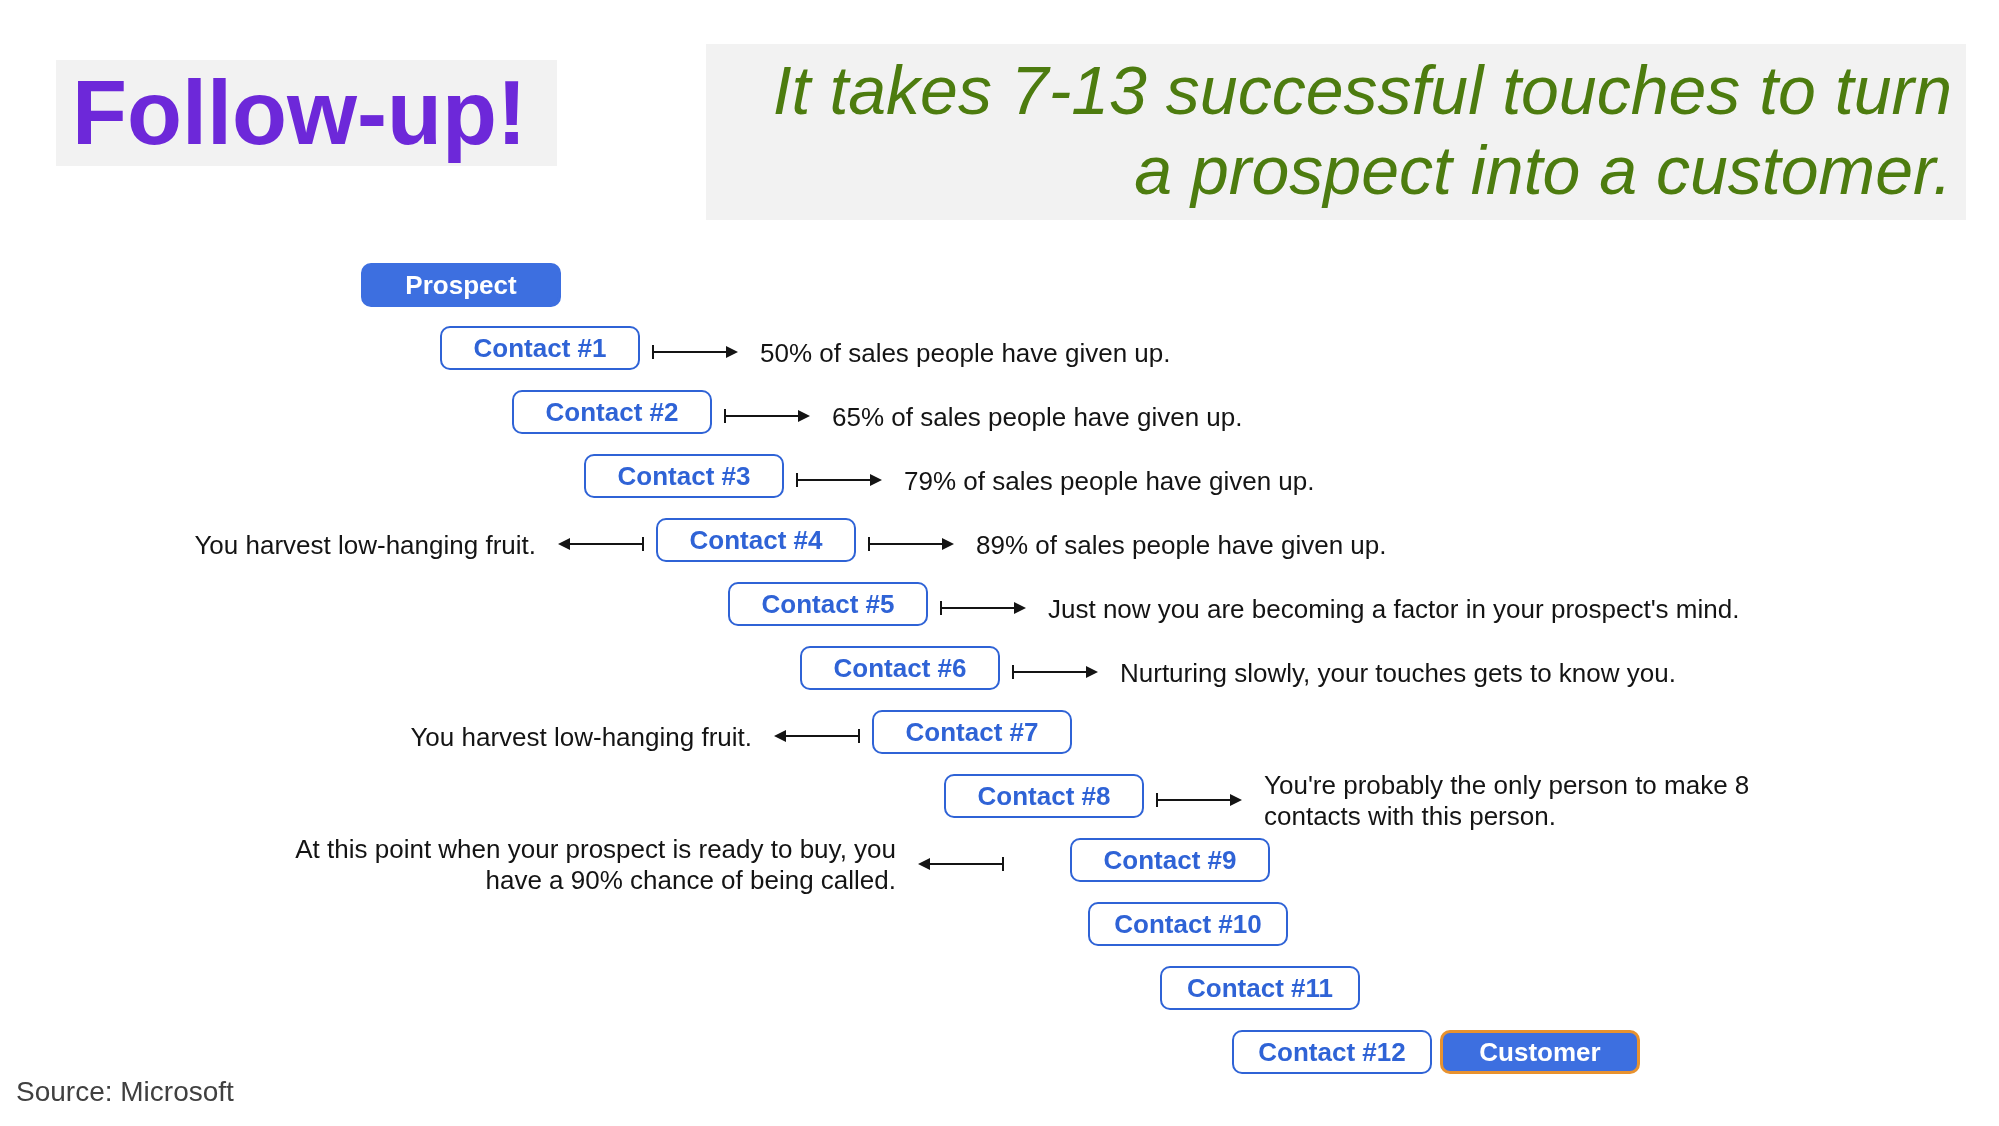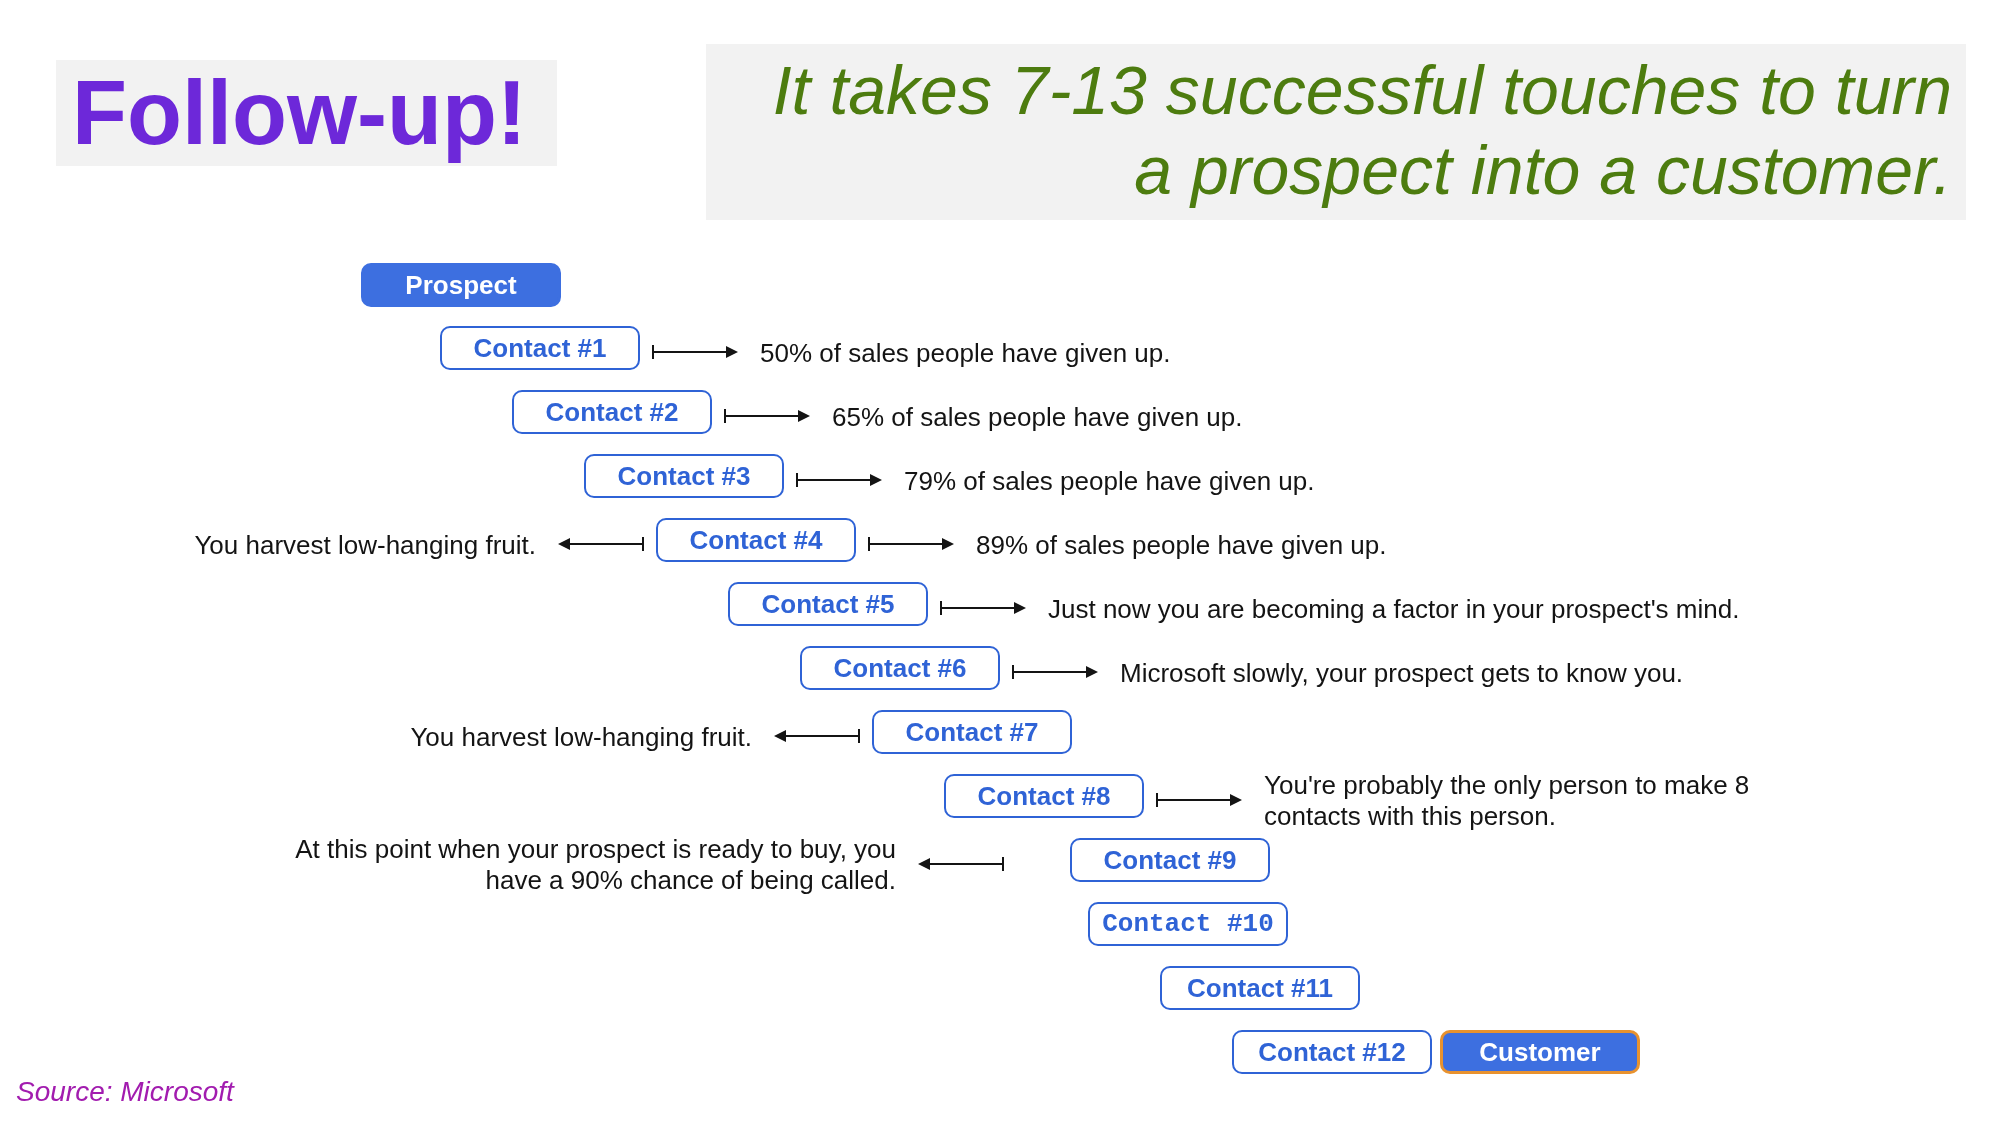--- a/index.html
+++ b/index.html
@@ -26,22 +26,21 @@
     padding: 6px 14px 10px 14px;
     color: #4d7c0f;
     font-style: italic;
     font-size: 68px;
     line-height: 1.18;
     text-align: right;
   }
   .source {
     position: absolute;
     left: 16px; bottom: 18px;
-    color: #a21caf;
-    font-style: italic;
+    color: #404040;
     font-size: 28px;
   }
 
   
   .diagram { position: absolute; left: 0; top: 0; width: 1999px; height: 1126px; }
   .node, .endcap {
     position: absolute;
     height: 44px;
     border-radius: 10px;
     display: flex; align-items: center; justify-content: center;
@@ -127,40 +126,40 @@
     <div class="node" style="left:728px; top:582px;">Contact #5</div>
     <div class="arrow r" style="left:940px; top:607px; width:80px;">
         <span class="tick"></span>
       </div>
     <div class="ann rtext" style="left:1048px; top:594px;">Just now you are becoming a factor in your prospect's mind.</div>
 
     <div class="node" style="left:800px; top:646px;">Contact #6</div>
     <div class="arrow r" style="left:1012px; top:671px; width:80px;">
         <span class="tick"></span>
       </div>
-    <div class="ann rtext" style="left:1120px; top:658px;">Microsoft slowly, your prospect gets to know you.</div>
+    <div class="ann rtext" style="left:1120px; top:658px;">Nurturing slowly, your touches gets to know you.</div>
 
     <div class="node" style="left:872px; top:710px;">Contact #7</div>
     <div class="arrow l" style="left:780px; top:735px; width:80px;">
         <span class="tick"></span>
       </div>
     <div class="ann ltext" style="right:1247px; top:722px;">You harvest low-hanging fruit.</div>
 
     <div class="node" style="left:944px; top:774px;">Contact #8</div>
     <div class="arrow r" style="left:1156px; top:799px; width:80px;">
         <span class="tick"></span>
       </div>
     <div class="ann rtext" style="left:1264px; top:770px; width:520px;">You're probably the only person to make 8 contacts with this person.</div>
 
     <div class="node" style="left:1070px; top:838px;">Contact #9</div>
     <div class="arrow l" style="left:924px; top:863px; width:80px;">
         <span class="tick"></span>
       </div>
     <div class="ann ltext" style="right:1103px; top:834px; width:620px;">At this point when your prospect is ready to buy, you have a 90% chance of being called.</div>
 
-    <div class="node" style="left:1088px; top:902px;font-family:Liberation Mono, monospace;">Contact #10</div>
+    <div class="node" style="left:1088px; top:902px;">Contact #10</div>
     <div class="node" style="left:1160px; top:966px;">Contact #11</div>
     <div class="node" style="left:1232px; top:1030px; width:200px;">Contact #12</div>
 
     <div class="endcap customer" style="left:1440px; top:1030px;">Customer</div>
   </div>
 
 </div>
 
 </body></html>

